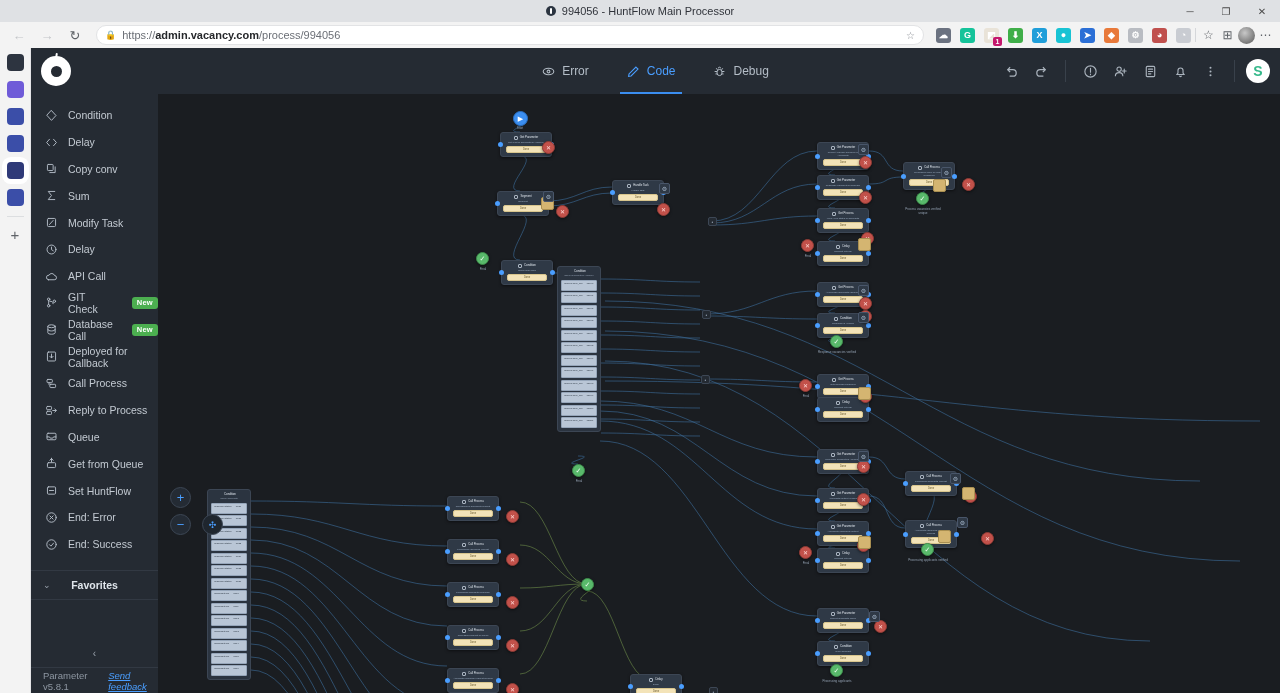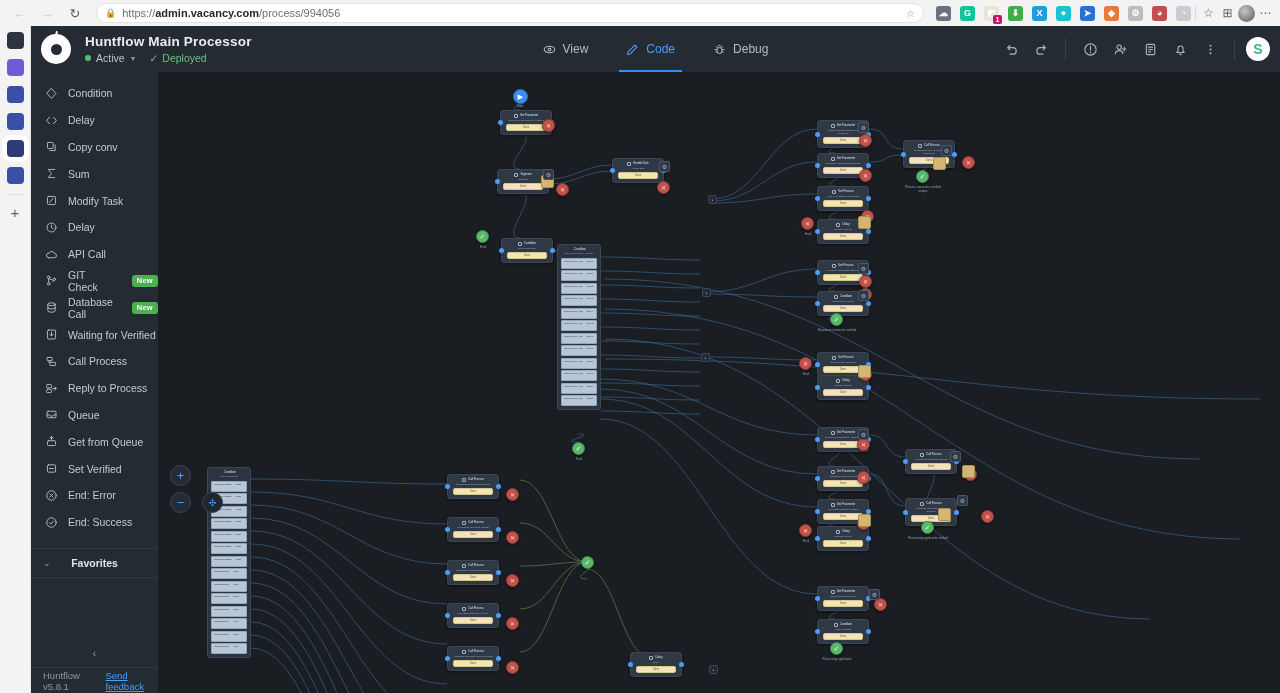--- a/index.html
+++ b/index.html
@@ -176,21 +176,21 @@
   }
   .fav-caret { position: absolute; left: 12px; font-size: 9px; color: #9aa3ad; }
   .fav-label { flex: 1; text-align: center; font-size: 10.5px; color: #dfe5eb; font-weight: bold; }
   .side-spacer { flex: 1; }
   .collapse-row { height: 28px; display: flex; align-items: center; justify-content: center; color: #9aa3ad; font-size: 10px; }
   .side-footer {
     height: 26px; display: flex; align-items: center; gap: 8px;
     padding-left: 12px; border-top: 1px solid #323943;
     font-size: 9.5px; color: #8d96a1;
   }
-  .side-footer a { color: #4a9eff; text-decoration: underline; }
+  .side-footer a { color: #4a9eff; text-decoration: underline; font-style: italic; }
 
   
   .canvas {
     flex: 1; background: #1a1d21; position: relative; overflow: hidden;
   }
   .canvas svg.edges { position: absolute; inset: 0; width: 100%; height: 100%; }
 
   .node {
     position: absolute; background: #2f3946; border: 1px solid #3c4654;
     border-radius: 3px; width: 52px; padding: 2px 2px 3px;
@@ -292,20 +292,31 @@
     background: #1f262e; border: 1px solid #3c4654; color: #4a9eff;
     display: flex; align-items: center; justify-content: center; font-size: 9px;
     z-index: 6;
   }
 </style>
 </head>
 <body>
 
 <div class="browser">
 
+  <div class="titlebar">
+    <div class="title-center">
+      <span class="title-favicon"></span>
+      <span>994056 - HuntFlow Main Processor</span>
+    </div>
+    <div class="win-controls">
+      <div class="win-btn">─</div>
+      <div class="win-btn">❐</div>
+      <div class="win-btn close">✕</div>
+    </div>
+  </div>
 
   <div class="toolbar">
     <div class="nav-btn disabled">←</div>
     <div class="nav-btn disabled">→</div>
     <div class="nav-btn">↻</div>
     <div class="omnibox">
       <span class="omni-lock">🔒</span>
       <span class="omni-url"><span>https://</span><b>admin.vacancy.com</b><span>/process/994056</span></span>
       <span class="omni-fav">☆</span>
     </div>
@@ -341,42 +352,28 @@
         <div class="rail-icon sel" style="background: rgb(47, 58, 120);"></div>
         <div class="rail-icon" style="background: rgb(59, 78, 168);"></div>
         <div class="rail-sep"></div>
         <div class="rail-plus">+</div>
       </div>
 
     <div class="app">
 
       <div class="appbar">
         <div class="logo"></div>
-        <div class="proc-meta">
-          <div class="proc-title">Huntflow Main Processor</div>
-          <div class="proc-sub">
-            <div class="status-pill">
-              <span class="dot-green"></span>
-              <span>Active</span>
-              <span class="caret">▼</span>
-            </div>
-            <div class="deployed">
-              <span>✓</span>
-              <span>Deployed</span>
-            </div>
-          </div>
-        </div>
 
         <div class="tabs">
           <div class="tab">
             <svg width="13" height="13" viewBox="0 0 16 16" fill="none" stroke="currentColor" stroke-width="1.3">
                 <ellipse cx="8" cy="8" rx="6.5" ry="4"></ellipse>
                 <circle cx="8" cy="8" r="1.7"></circle>
               </svg>
-            <span>View</span>
+            <span>Error</span>
           </div>
           <div class="tab active">
             <svg width="13" height="13" viewBox="0 0 16 16" fill="none" stroke="currentColor" stroke-width="1.4">
                 <path d="M11 2.5l2.5 2.5L5 13.5 2 14l.5-3z"></path>
               </svg>
             <span>Code</span>
           </div>
           <div class="tab">
             <svg width="13" height="13" viewBox="0 0 16 16" fill="none" stroke="currentColor" stroke-width="1.2">
                 <rect x="5" y="5.5" width="6" height="7.5" rx="3"></rect>
@@ -523,21 +520,21 @@
                 <span>Database Call</span>
                 <span class="badge-new">New</span>
               </div>
               <div class="side-item">
                 <span class="side-ico">
                   <svg width="13" height="13" viewBox="0 0 16 16" fill="none" stroke="currentColor" stroke-width="1.15" stroke-linejoin="round" stroke-linecap="round">
                     <rect x="3" y="2.5" width="10" height="11" rx="1.3"></rect>
                     <path d="M8 5v4.5M6 7.8L8 9.8l2-2"></path>
                   </svg>
                 </span>
-                <span>Waiting for Verified</span>
+                <span>Deployed for Callback</span>
               </div>
               <div class="side-item">
                 <span class="side-ico">
                   <svg width="13" height="13" viewBox="0 0 16 16" fill="none" stroke="currentColor" stroke-width="1.15" stroke-linejoin="round" stroke-linecap="round">
                     <rect x="2.5" y="3" width="6.5" height="4" rx="1"></rect>
                     <rect x="6" y="9" width="7" height="4" rx="1"></rect>
                     <path d="M5 7v2.5"></path>
                   </svg>
                 </span>
                 <span>Call Process</span>
@@ -570,21 +567,21 @@
                 </span>
                 <span>Get from Queue</span>
               </div>
               <div class="side-item">
                 <span class="side-ico">
                   <svg width="13" height="13" viewBox="0 0 16 16" fill="none" stroke="currentColor" stroke-width="1.15" stroke-linejoin="round" stroke-linecap="round">
                     <rect x="3" y="3.5" width="10" height="9" rx="1.3"></rect>
                     <path d="M5.5 8h5"></path>
                   </svg>
                 </span>
-                <span>Set Verified</span>
+                <span>Set HuntFlow</span>
               </div>
               <div class="side-item">
                 <span class="side-ico">
                   <svg width="13" height="13" viewBox="0 0 16 16" fill="none" stroke="currentColor" stroke-width="1.15" stroke-linejoin="round" stroke-linecap="round">
                     <circle cx="8" cy="8" r="5.8"></circle>
                     <path d="M6 6l4 4M10 6l-4 4"></path>
                   </svg>
                 </span>
                 <span>End: Error</span>
               </div>
@@ -602,21 +599,21 @@
           <div class="favorites-row">
             <span class="fav-caret">⌄</span>
             <span class="fav-label">Favorites</span>
           </div>
 
           <div class="side-spacer"></div>
 
           <div class="collapse-row">‹</div>
 
           <div class="side-footer">
-            <span>Huntflow v5.8.1</span>
+            <span>Parameter v5.8.1</span>
             <a href="#">Send feedback</a>
           </div>
         </div>
 
         <div class="canvas" id="canvas">
           <svg class="edges" id="edges">
               <path d="M362,27 C384,27 340,38 362,38" fill="none" stroke="#3d6e9e" stroke-width="0.8" opacity="0.75"></path>
               <path d="M362,62 C384,62 340,97 362,97" fill="none" stroke="#3d6e9e" stroke-width="0.8" opacity="0.75"></path>
               <path d="M362,121 C384,121 340,166 362,166" fill="none" stroke="#3d6e9e" stroke-width="0.8" opacity="0.75"></path>
               <path d="M362,179 C384,179 378,179 400,179" fill="none" stroke="#3d6e9e" stroke-width="0.8" opacity="0.75"></path>

